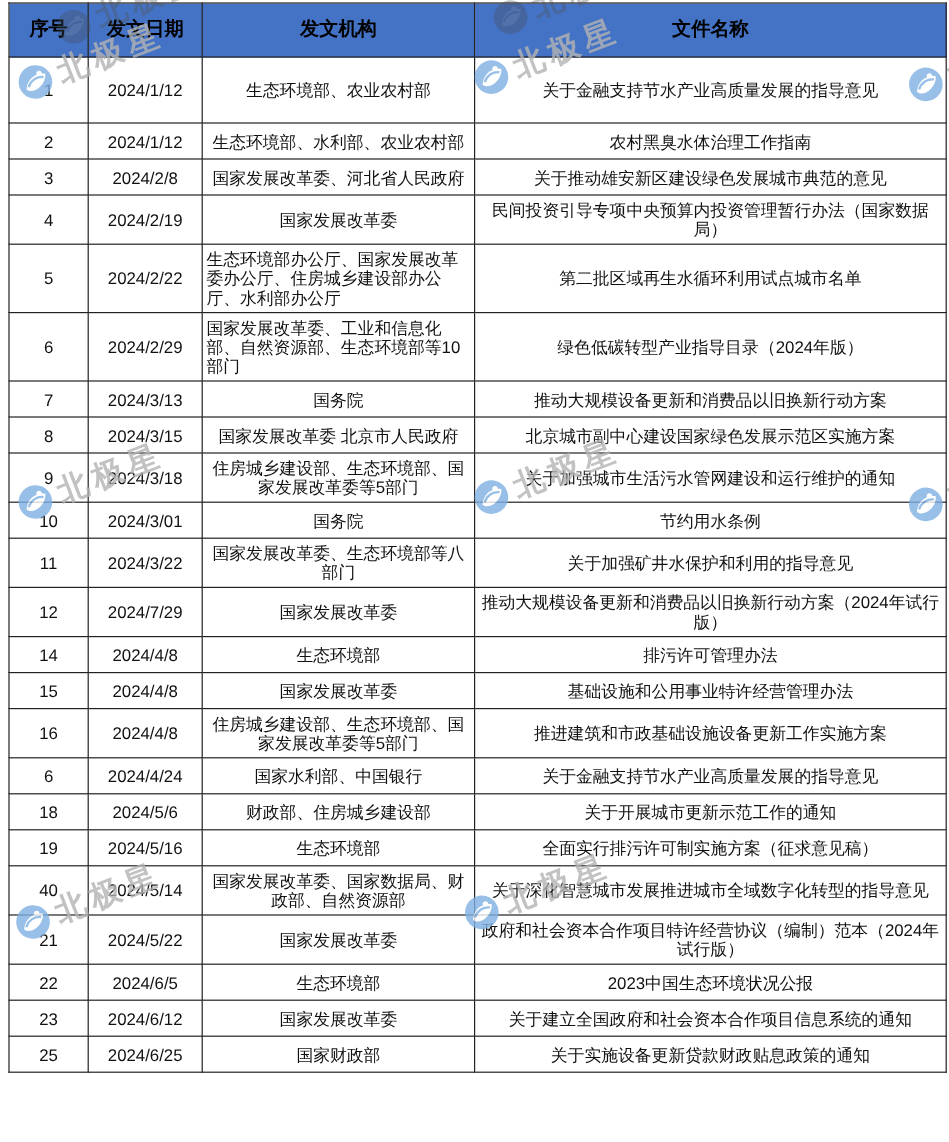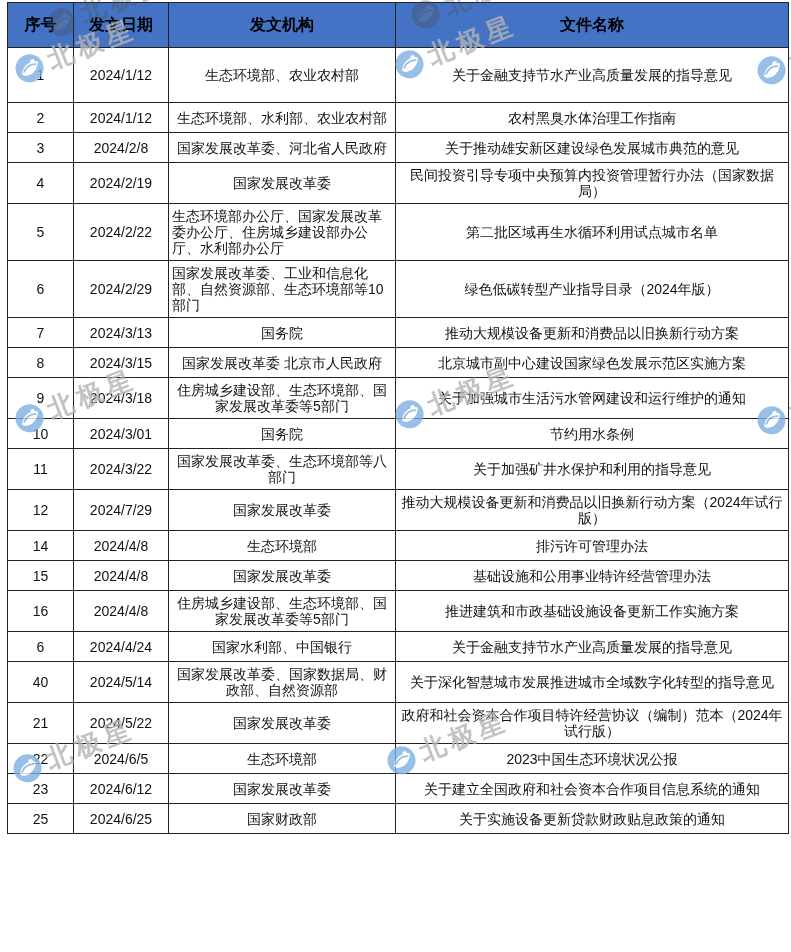--- a/index.html
+++ b/index.html
@@ -182,20 +182,32 @@
           <td>住房城乡建设部、生态环境部、国家发展改革委等5部门</td>
           <td>推进建筑和市政基础设施设备更新工作实施方案</td>
         </tr>
         <tr>
           <td>6</td>
           <td>2024/4/24</td>
           <td>国家水利部、中国银行</td>
           <td>关于金融支持节水产业高质量发展的指导意见</td>
         </tr>
         <tr>
+          <td>18</td>
+          <td>2024/5/6</td>
+          <td>财政部、住房城乡建设部</td>
+          <td>关于开展城市更新示范工作的通知</td>
+        </tr>
+        <tr>
+          <td>19</td>
+          <td>2024/5/16</td>
+          <td>生态环境部</td>
+          <td>全面实行排污许可制实施方案（征求意见稿）</td>
+        </tr>
+        <tr>
           <td>40</td>
           <td>2024/5/14</td>
           <td>国家发展改革委、国家数据局、财政部、自然资源部</td>
           <td>关于深化智慧城市发展推进城市全域数字化转型的指导意见</td>
         </tr>
         <tr>
           <td>21</td>
           <td>2024/5/22</td>
           <td>国家发展改革委</td>
           <td>政府和社会资本合作项目特许经营协议（编制）范本（2024年试行版）</td>

